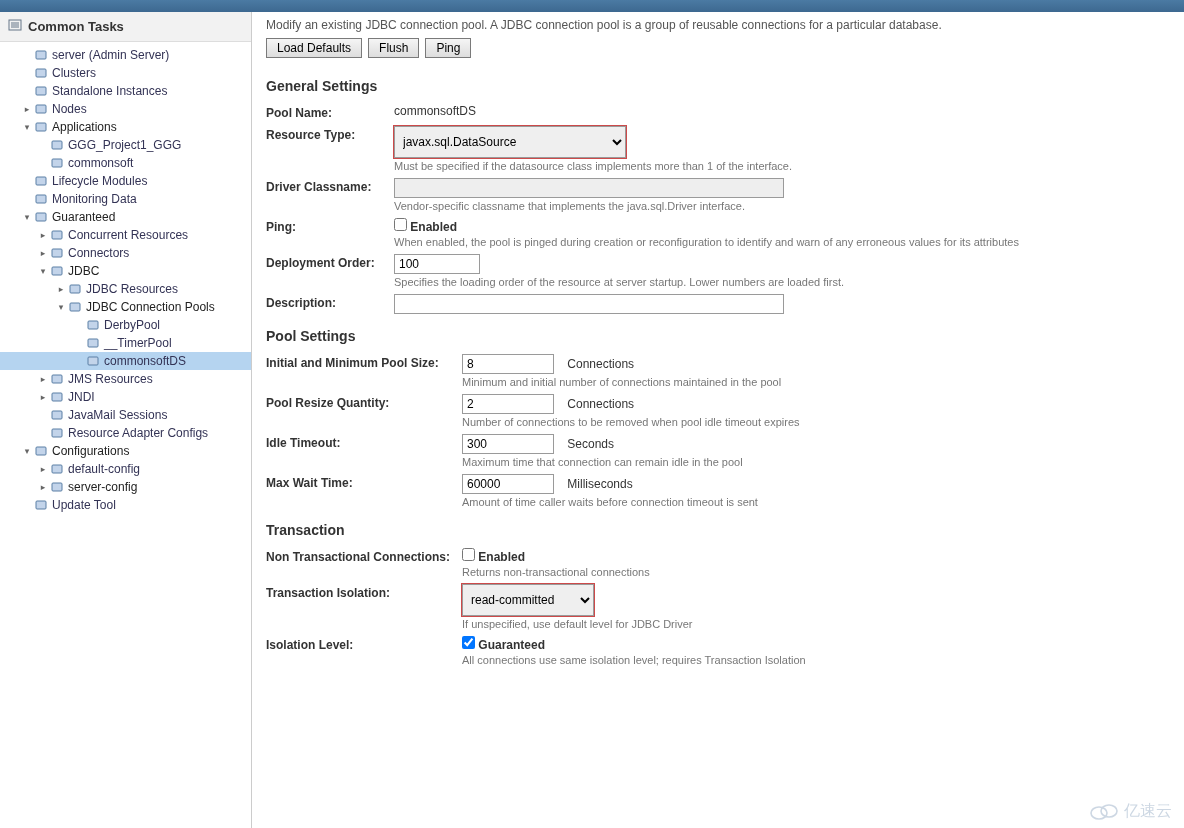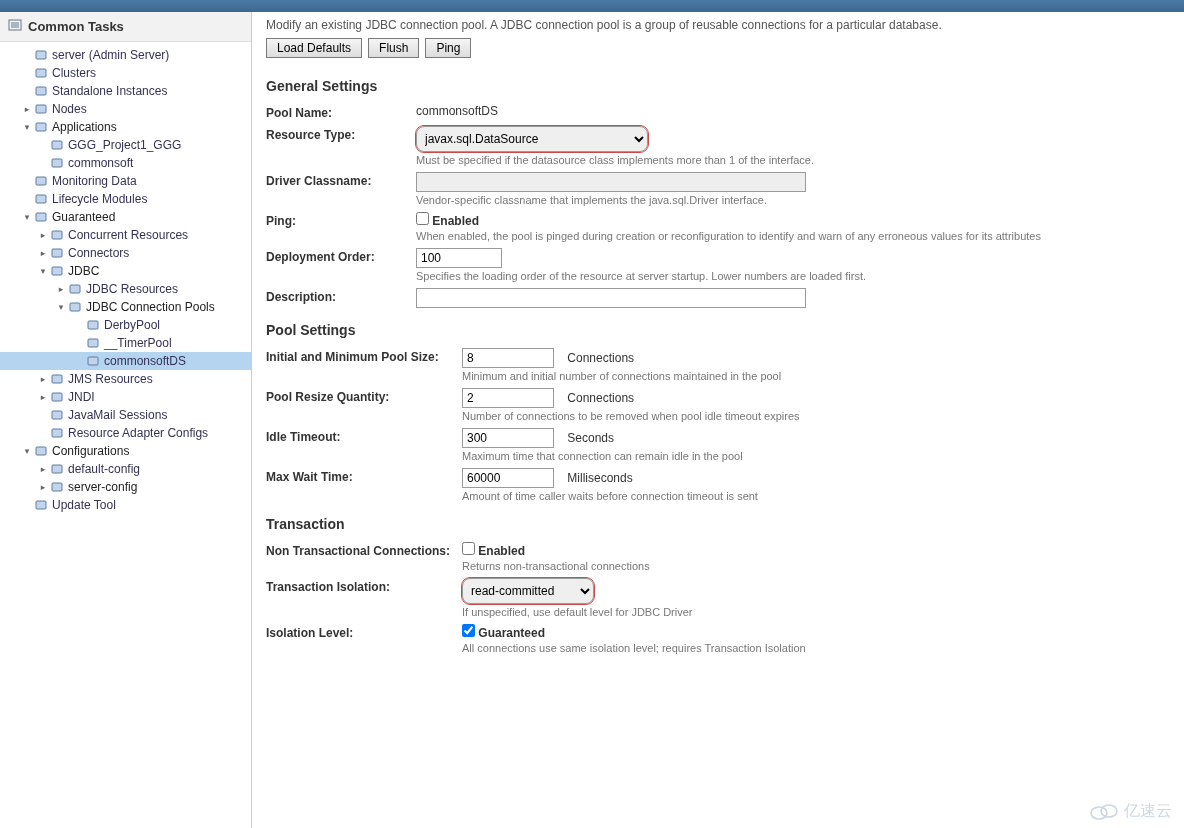--- a/index.html
+++ b/index.html
@@ -22,26 +22,26 @@
 .tree li.sel { background: #b5d4f0; }
 .tree .label { color: #335; }
 .tree li.bold .label { color: #222; }
 
 .desc-row { color: #555; margin-bottom: 6px; }
 .btnrow { display:flex; gap:6px; margin-bottom: 20px; }
 .btn { border: 1px solid #7a7a7a; background: linear-gradient(#f5f5f5,#ddd); padding: 2px 10px; font-size: 12px; cursor:pointer; }
 
 h3.sect { font-size: 14px; font-weight: bold; margin: 14px 0 10px 0; color: #333; }
 .row { display:flex; align-items:flex-start; margin-bottom: 6px; }
-.row .lab { width: 150px; font-weight: bold; padding-top: 2px; }
+.row .lab { width: 128px; font-weight: bold; padding-top: 2px; }
 .row .lab2 { width: 196px; font-weight: bold; padding-top: 2px; }
 .row .val { flex: 1; }
 .help { color: #777; font-size: 11px; margin-top: 2px; }
 .inp { border: 1px solid #9a9a9a; padding: 2px 4px; font-size: 12px; }
-select.inp { height: 26px; border-radius: 8px; }
+select.inp { height: 32px; }
 .hl { outline: 1px solid #cc4a4a; }
 .unit { display:inline-block; margin-left: 10px; }
 .watermark { position: fixed; right: 12px; bottom: 6px; color: #9bb0c7; font-size: 16px; opacity:.5; display:flex; align-items:center; gap:6px; pointer-events:none; }
 </style>
 </head>
 <body>
 
 <div class="topbar"></div>
 <div class="container">
 
@@ -121,30 +121,30 @@
           </span>
           <span class="label">commonsoft</span>
         </li>
         <li class="l1">
           <span class="tw"></span>
           <span class="ico">
             <svg width="14" height="14" viewBox="0 0 14 14">
               <rect x="2" y="3" width="10" height="8" rx="1" fill="#c3d4ea" stroke="#5b7fa5"></rect>
             </svg>
           </span>
+          <span class="label">Lifecycle Modules</span>
+        </li>
+        <li class="l1">
+          <span class="tw"></span>
+          <span class="ico">
+            <svg width="14" height="14" viewBox="0 0 14 14">
+              <rect x="2" y="3" width="10" height="8" rx="1" fill="#c3d4ea" stroke="#5b7fa5"></rect>
+            </svg>
+          </span>
           <span class="label">Monitoring Data</span>
-        </li>
-        <li class="l1">
-          <span class="tw"></span>
-          <span class="ico">
-            <svg width="14" height="14" viewBox="0 0 14 14">
-              <rect x="2" y="3" width="10" height="8" rx="1" fill="#c3d4ea" stroke="#5b7fa5"></rect>
-            </svg>
-          </span>
-          <span class="label">Lifecycle Modules</span>
         </li>
         <li class="l1 bold">
           <span class="tw">▾</span>
           <span class="ico">
             <svg width="14" height="14" viewBox="0 0 14 14">
               <rect x="2" y="3" width="10" height="8" rx="1" fill="#c3d4ea" stroke="#5b7fa5"></rect>
             </svg>
           </span>
           <span class="label">Guaranteed</span>
         </li>

